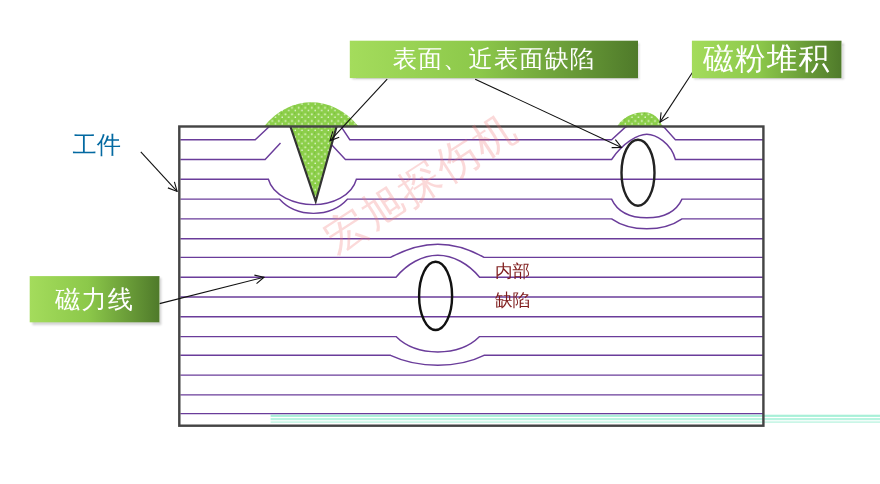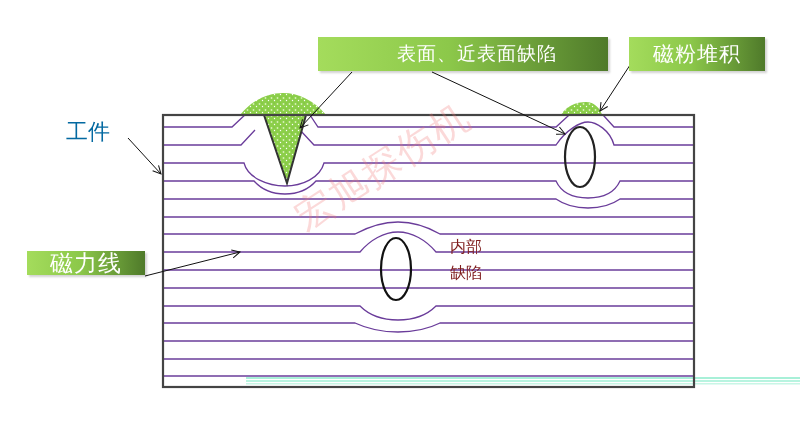--- a/index.html
+++ b/index.html
@@ -5,23 +5,23 @@
   html, body { margin: 0; padding: 0; background: #ffffff; }
   body { width: 800px; height: 440px; position: relative; overflow: hidden;
          font-family: "DejaVu Sans", "Liberation Sans", sans-serif; }
   .canvas { position: absolute; left: 0; top: 0; width: 800px; height: 440px; }
   .label-box {
     position: absolute; color: #ffffff; display: flex; align-items: center; justify-content: center;
     background: linear-gradient(to right, #a4dc5c 0%, #8cc84a 45%, #4f7a2a 100%);
     box-shadow: 2px 2px 2px rgba(0,0,0,0.18);
     font-family: "DejaVu Sans", sans-serif; letter-spacing: 1px;
   }
-  .label-surface { left: 318px; top: 37px; width: 262px; height: 34px; font-size: 19px; padding-left: 28px; }
-  .label-powder { left: 629px; top: 37px; width: 136px; height: 34px; font-size: 21px; }
-  .label-fieldlines { left: 27px; top: 251px; width: 118px; height: 24px; font-size: 23px; }
+  .label-surface { left: 318px; top: 37px; width: 262px; height: 34px; font-size: 22px; }
+  .label-powder { left: 629px; top: 37px; width: 136px; height: 34px; font-size: 28px; }
+  .label-fieldlines { left: 27px; top: 251px; width: 118px; height: 42px; font-size: 23px; }
   .label-workpiece { position: absolute; left: 66px; top: 117px; font-size: 22px; color: #0369a1; }
   .label-internal { position: absolute; left: 450px; top: 234px; font-size: 16px; line-height: 26px;
                     color: #7f1d1d; }
   .label-internal div { display: block; }
   .watermark { position: absolute; left: 285px; top: 200px; font-size: 38px; color: rgba(240,120,120,0.28);
                transform: rotate(-33deg); transform-origin: left top; white-space: nowrap; letter-spacing: 2px; }
 </style>
 </head>
 <body>
 

